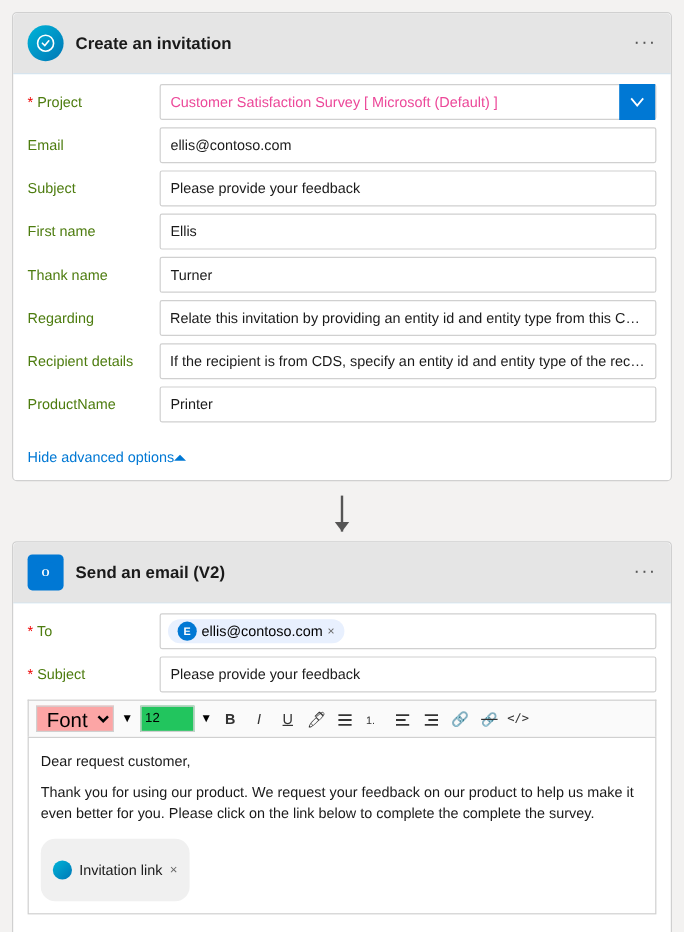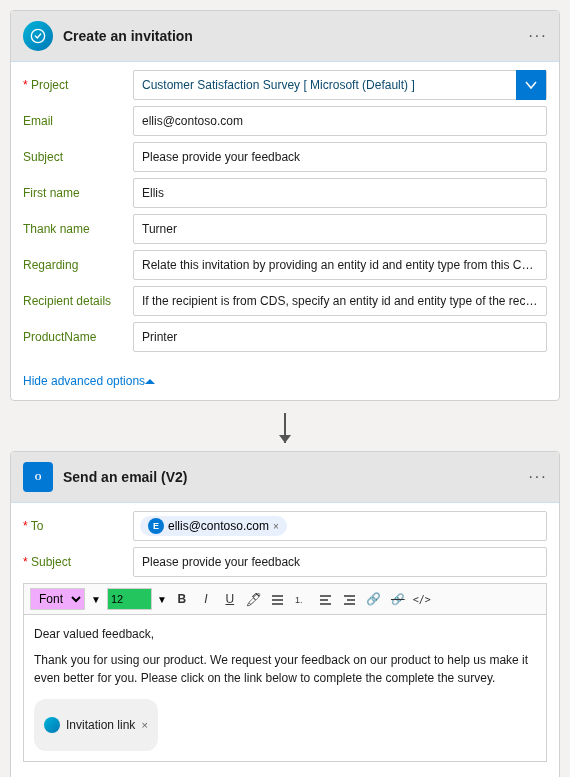--- a/index.html
+++ b/index.html
@@ -98,21 +98,21 @@
       border-radius: 2px;
       background: #fff;
       height: 30px;
       flex: 1;
     }
 
     .form-input-dropdown span {
       flex: 1;
       padding: 5px 8px;
       font-size: 12px;
-      color: #0c4a6e;
+      color: #ec4899;
       overflow: hidden;
       white-space: nowrap;
       text-overflow: ellipsis;
     }
 
     .dropdown-arrow {
       width: 30px;
       height: 30px;
       background: #0078d4;
       display: flex;
@@ -217,24 +217,24 @@
       display: flex;
       align-items: center;
       border: 1px solid #d0d0d0;
       border-bottom: none;
       padding: 4px 6px;
       gap: 4px;
       background: #fafafa;
     }
 
     .toolbar-select {
-      font-size: 12px;
+      font-size: 17px;
       border: 1px solid #d0d0d0;
       padding: 1px 4px;
-      background: #f0abfc;
+      background: #fca5a5;
       height: 22px;
     }
 
     .toolbar-num {
       font-size: 11px;
       border: 1px solid #d0d0d0;
       padding: 1px 3px;
       background: #22c55e;
       width: 45px;
       height: 22px;
@@ -446,21 +446,21 @@
                 <line x1="1" y1="3" x2="12" y2="3" stroke="#333" stroke-width="1.5"></line>
                 <line x1="4" y1="7" x2="12" y2="7" stroke="#333" stroke-width="1.5"></line>
                 <line x1="1" y1="11" x2="12" y2="11" stroke="#333" stroke-width="1.5"></line>
               </svg>
           </div>
           <div class="toolbar-btn" style="font-size:12px;">🔗</div>
           <div class="toolbar-btn" style="font-size:11px; text-decoration: line-through;">🔗</div>
           <div class="toolbar-btn" style="font-size:10px; font-family: monospace;">&lt;/&gt;</div>
         </div>
         <div class="body-editor">
-          <p>Dear valued feedback,</p>
+          <p>Dear request customer,</p>
           <p>Thank you for using our product. We request your feedback on our product to help us make it even better for you. Please click on the link below to complete the complete the survey.</p>
           <div class="invitation-tag">
             <div class="invitation-tag-icon"></div>
             <span>Invitation link</span>
             <span style="font-size:11px; color:#666; cursor:pointer;">×</span>
           </div>
         </div>
       </div>
     </div>
 

